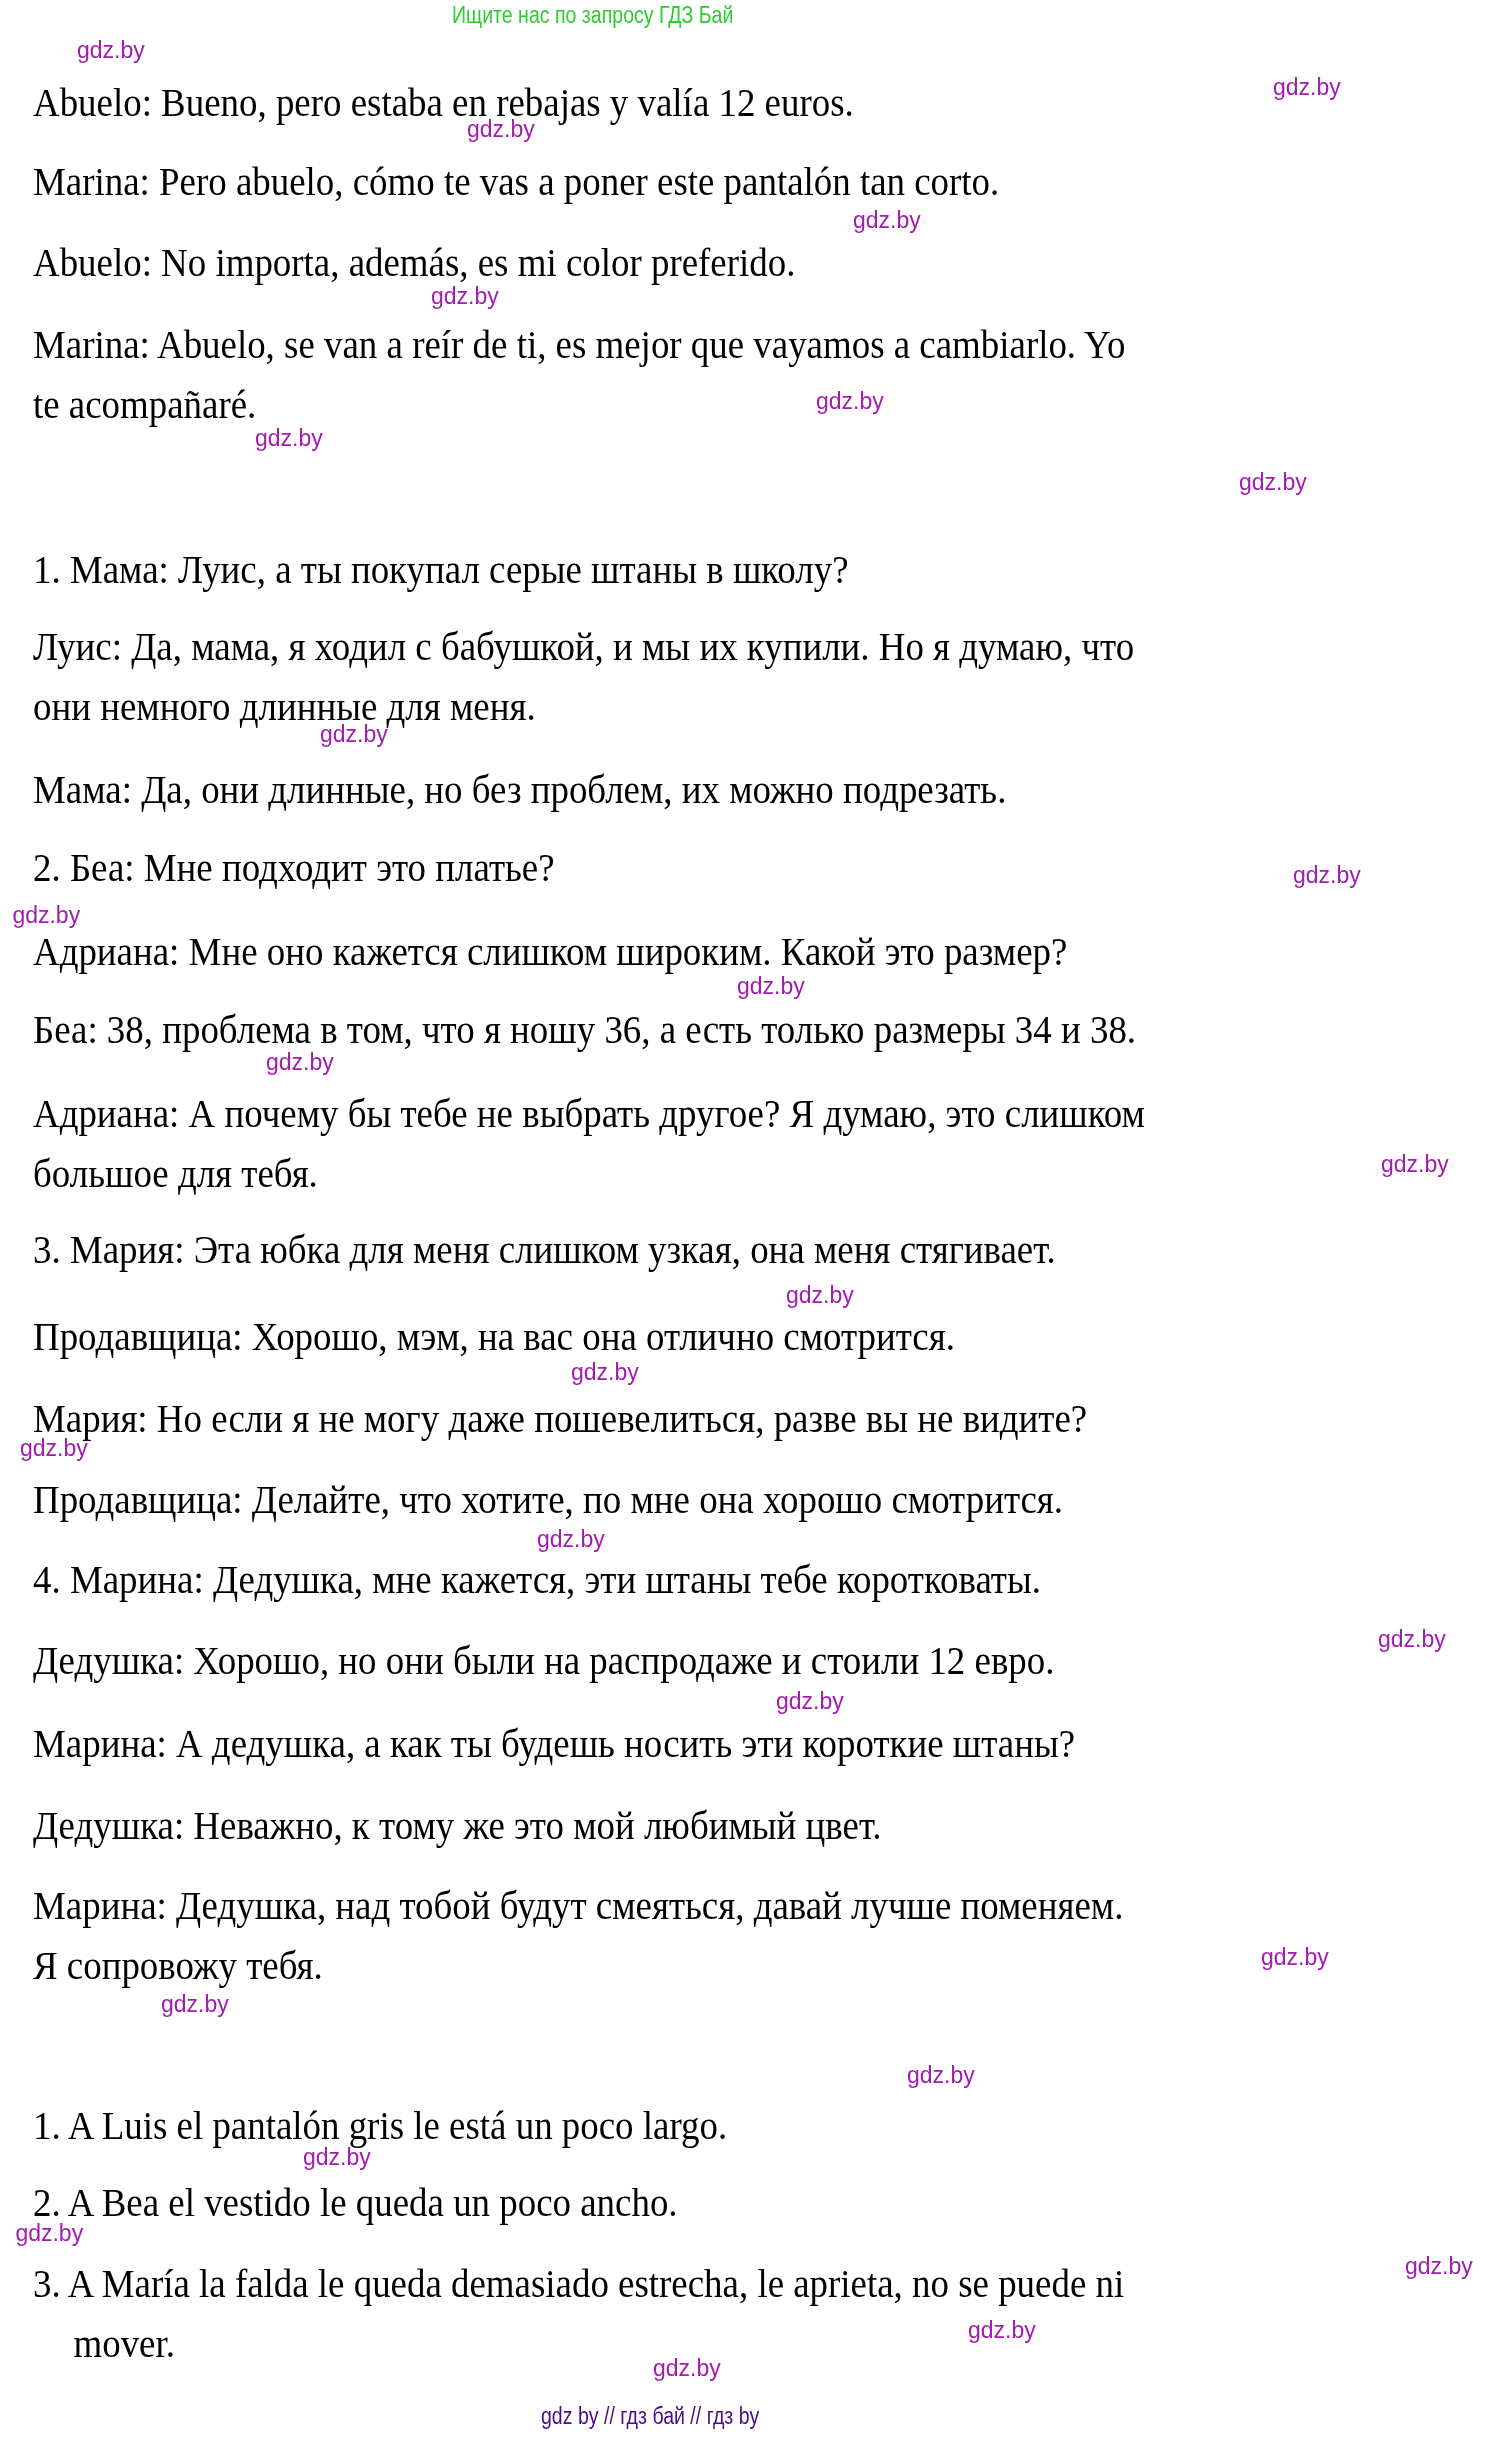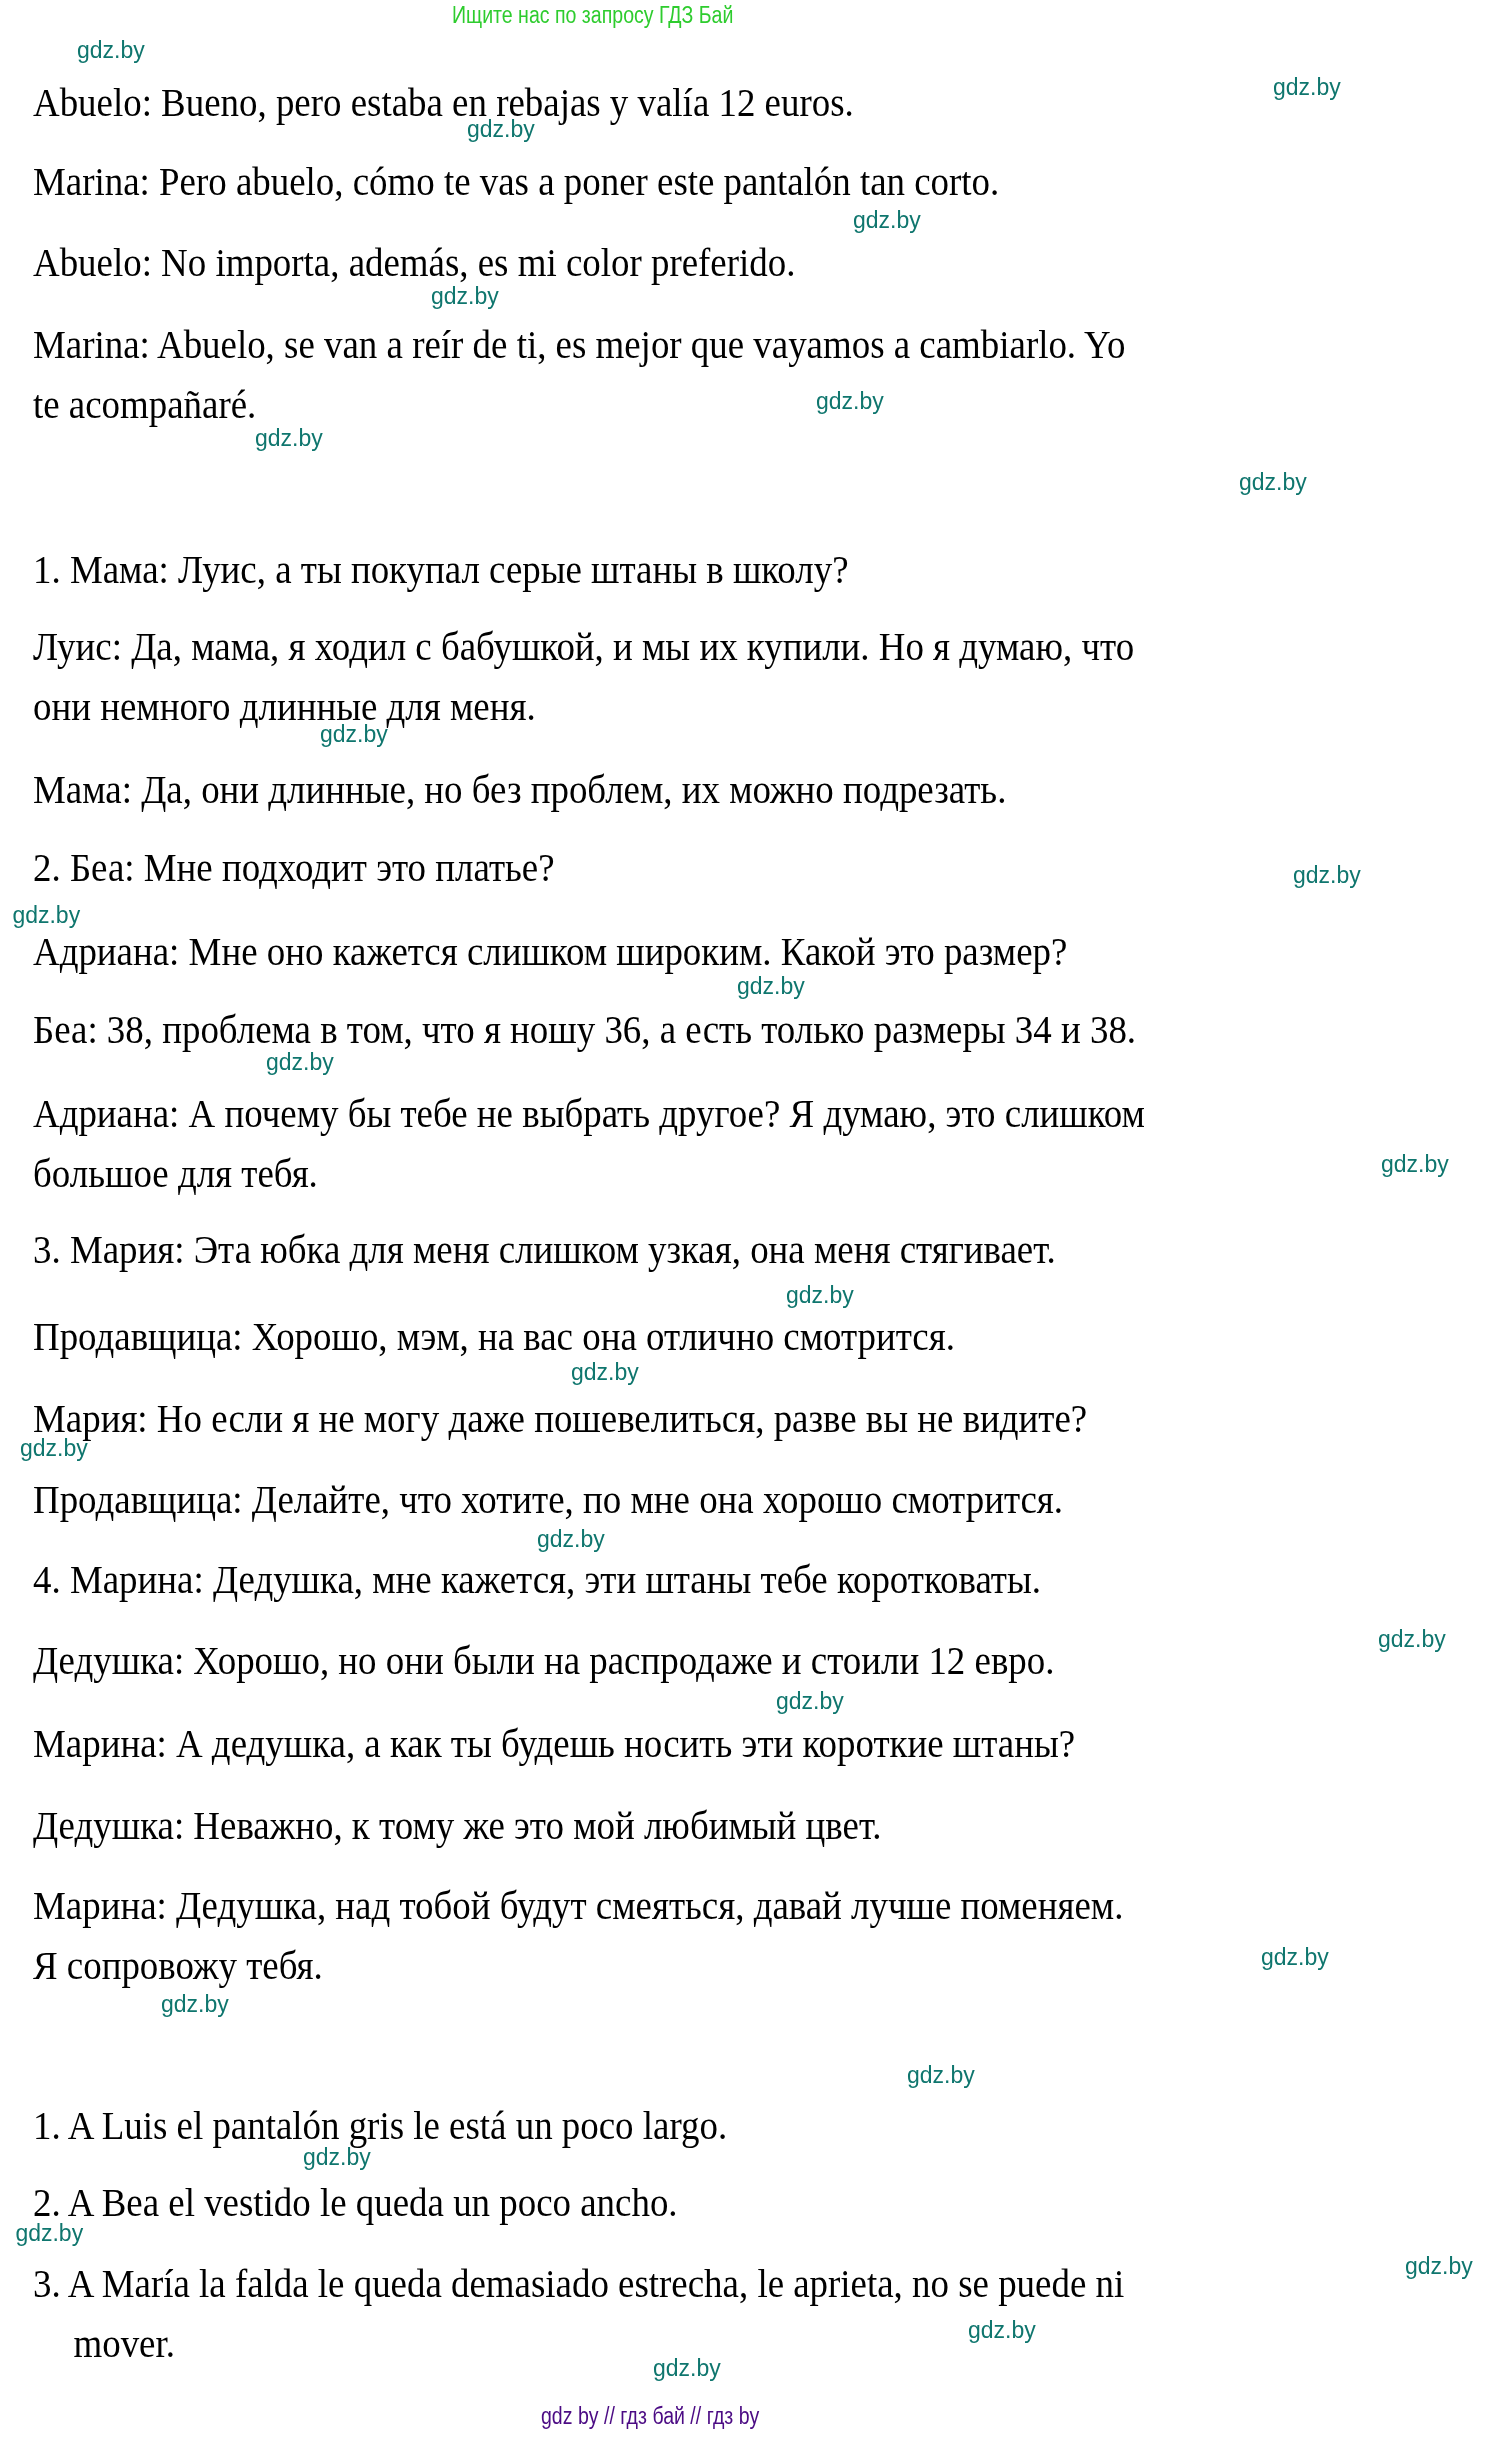--- a/index.html
+++ b/index.html
@@ -21,21 +21,21 @@
     white-space:nowrap;
     transform:scaleX(0.9);
     transform-origin:0 0;
   }
   .line{height:60px;}
   .line.indent{padding-left:45px;}
   .wm{
     position:absolute;
     font-family:"Liberation Sans", sans-serif;
     font-size:23px;
-    color:#0f766e;
+    color:#a21caf;
     white-space:nowrap;
   }
   .promo{
     position:absolute;
     font-family:"Liberation Sans", sans-serif;
     font-size:23px;
     white-space:nowrap;
     transform:scaleX(0.85);
     transform-origin:0 0;
   }

